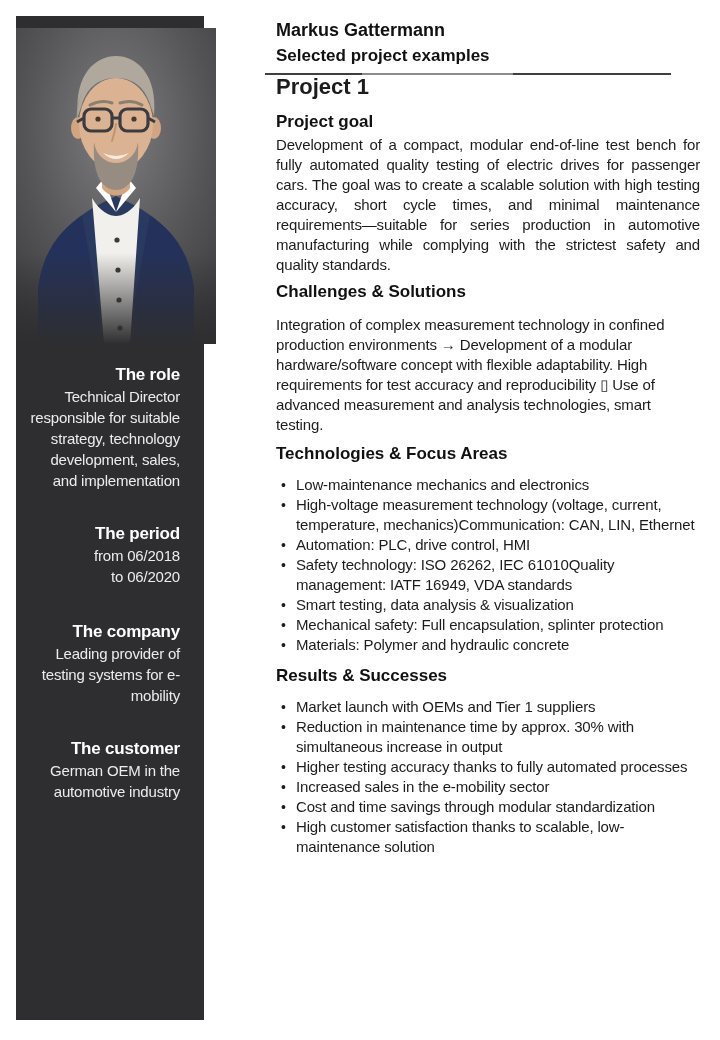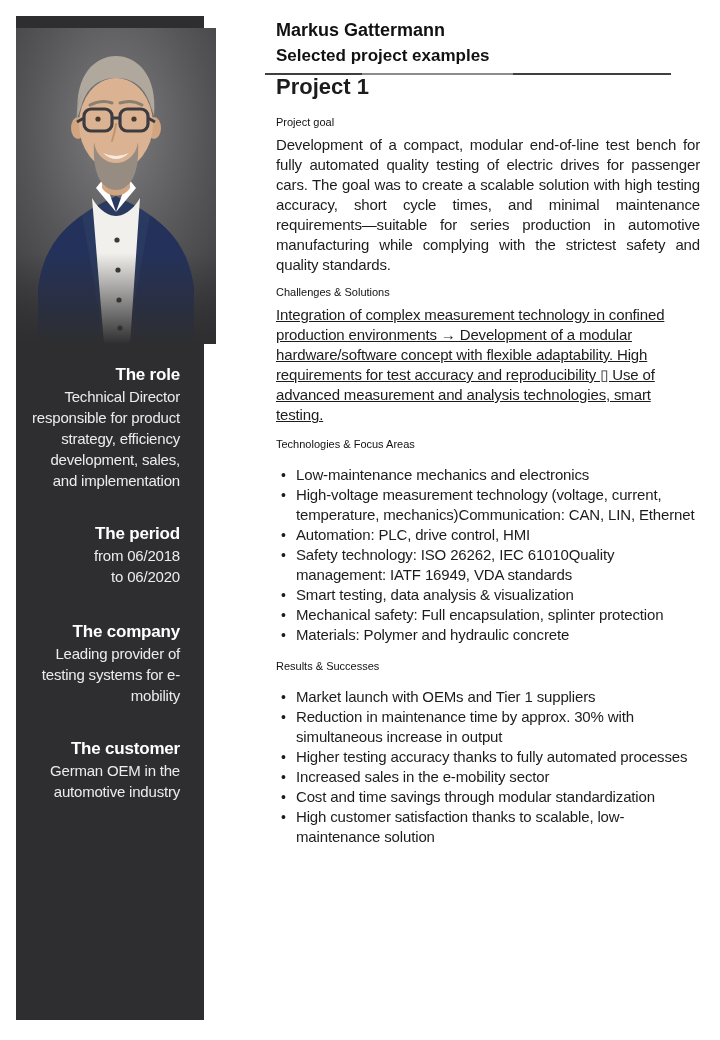--- a/index.html
+++ b/index.html
@@ -31,28 +31,28 @@
     position:absolute; left:276px; top:16px; width:424px;
   }
   .content h1 { font-size:18px; line-height:28px; font-weight:bold; color:#111; }
   .content h2 { font-size:17px; line-height:22px; font-weight:bold; color:#111; margin-top:1px; }
   .rule {
     height:2px; width:406px; margin:6px 0 0 -11px;
     background:linear-gradient(to right, #3f3f3f 0 24%, #8c8c8c 24% 61%, #3f3f3f 61% 100%);
   }
   .proj-label { font-size:22px; line-height:23px; font-weight:bold; }
   .proj-title { font-size:17px; line-height:23px; font-weight:bold; }
-  .sec-h { font-size:11px; line-height:22px; font-weight:normal; color:#111; }
+  .sec-h { font-size:17px; line-height:22px; font-weight:bold; color:#111; }
   .h-goal    { margin-top:13px; }
   .h-chal    { margin-top:6px; }
   .h-tech    { margin-top:8px; }
   .h-results { margin-top:10px; }
   .body-txt { font-size:15px; line-height:20px; letter-spacing:-0.15px; color:#1c1c1c; }
   .just   { text-align:justify; margin-top:2px; }
-  .narrow { width:402px; margin-top:2px;text-decoration:underline; }
+  .narrow { width:402px; margin-top:12px; }
   ul.blist { list-style:none; width:432px; margin-top:0; }
   ul.blist li {
     position:relative; padding-left:20px;
     font-size:15px; line-height:20px; letter-spacing:-0.15px;
   }
   ul.blist li::before {
     content:"\2022"; position:absolute; left:5px; top:0;
     font-size:14px; line-height:20px; color:#1c1c1c;
   }
   ul.blist.mt { margin-top:10px; }
@@ -117,21 +117,21 @@
 
         <path d="M78,114 C82,142 118,142 122,114 C124,150 112,162 100,162 C88,162 76,150 78,114 Z" fill="#968c82"></path>
         <path d="M87,125 Q100,137 113,125 Q100,131 87,125 Z" fill="#f3ece3"></path>
 
         <rect x="0" y="225" width="200" height="91" fill="url(#fadeGrad)"></rect>
       </svg>
     </div>
 
     <section class="sb-sec sec-role">
       <h3>The role</h3>
-      <p>Technical Director responsible for product strategy, efficiency development, sales, and implementation</p>
+      <p>Technical Director responsible for suitable strategy, technology development, sales, and implementation</p>
     </section>
 
     <section class="sb-sec sec-period">
       <h3>The period</h3>
       <p>from 06/2018</p>
       <p>to 06/2020</p>
     </section>
 
     <section class="sb-sec sec-company">
       <h3>The company</h3>

